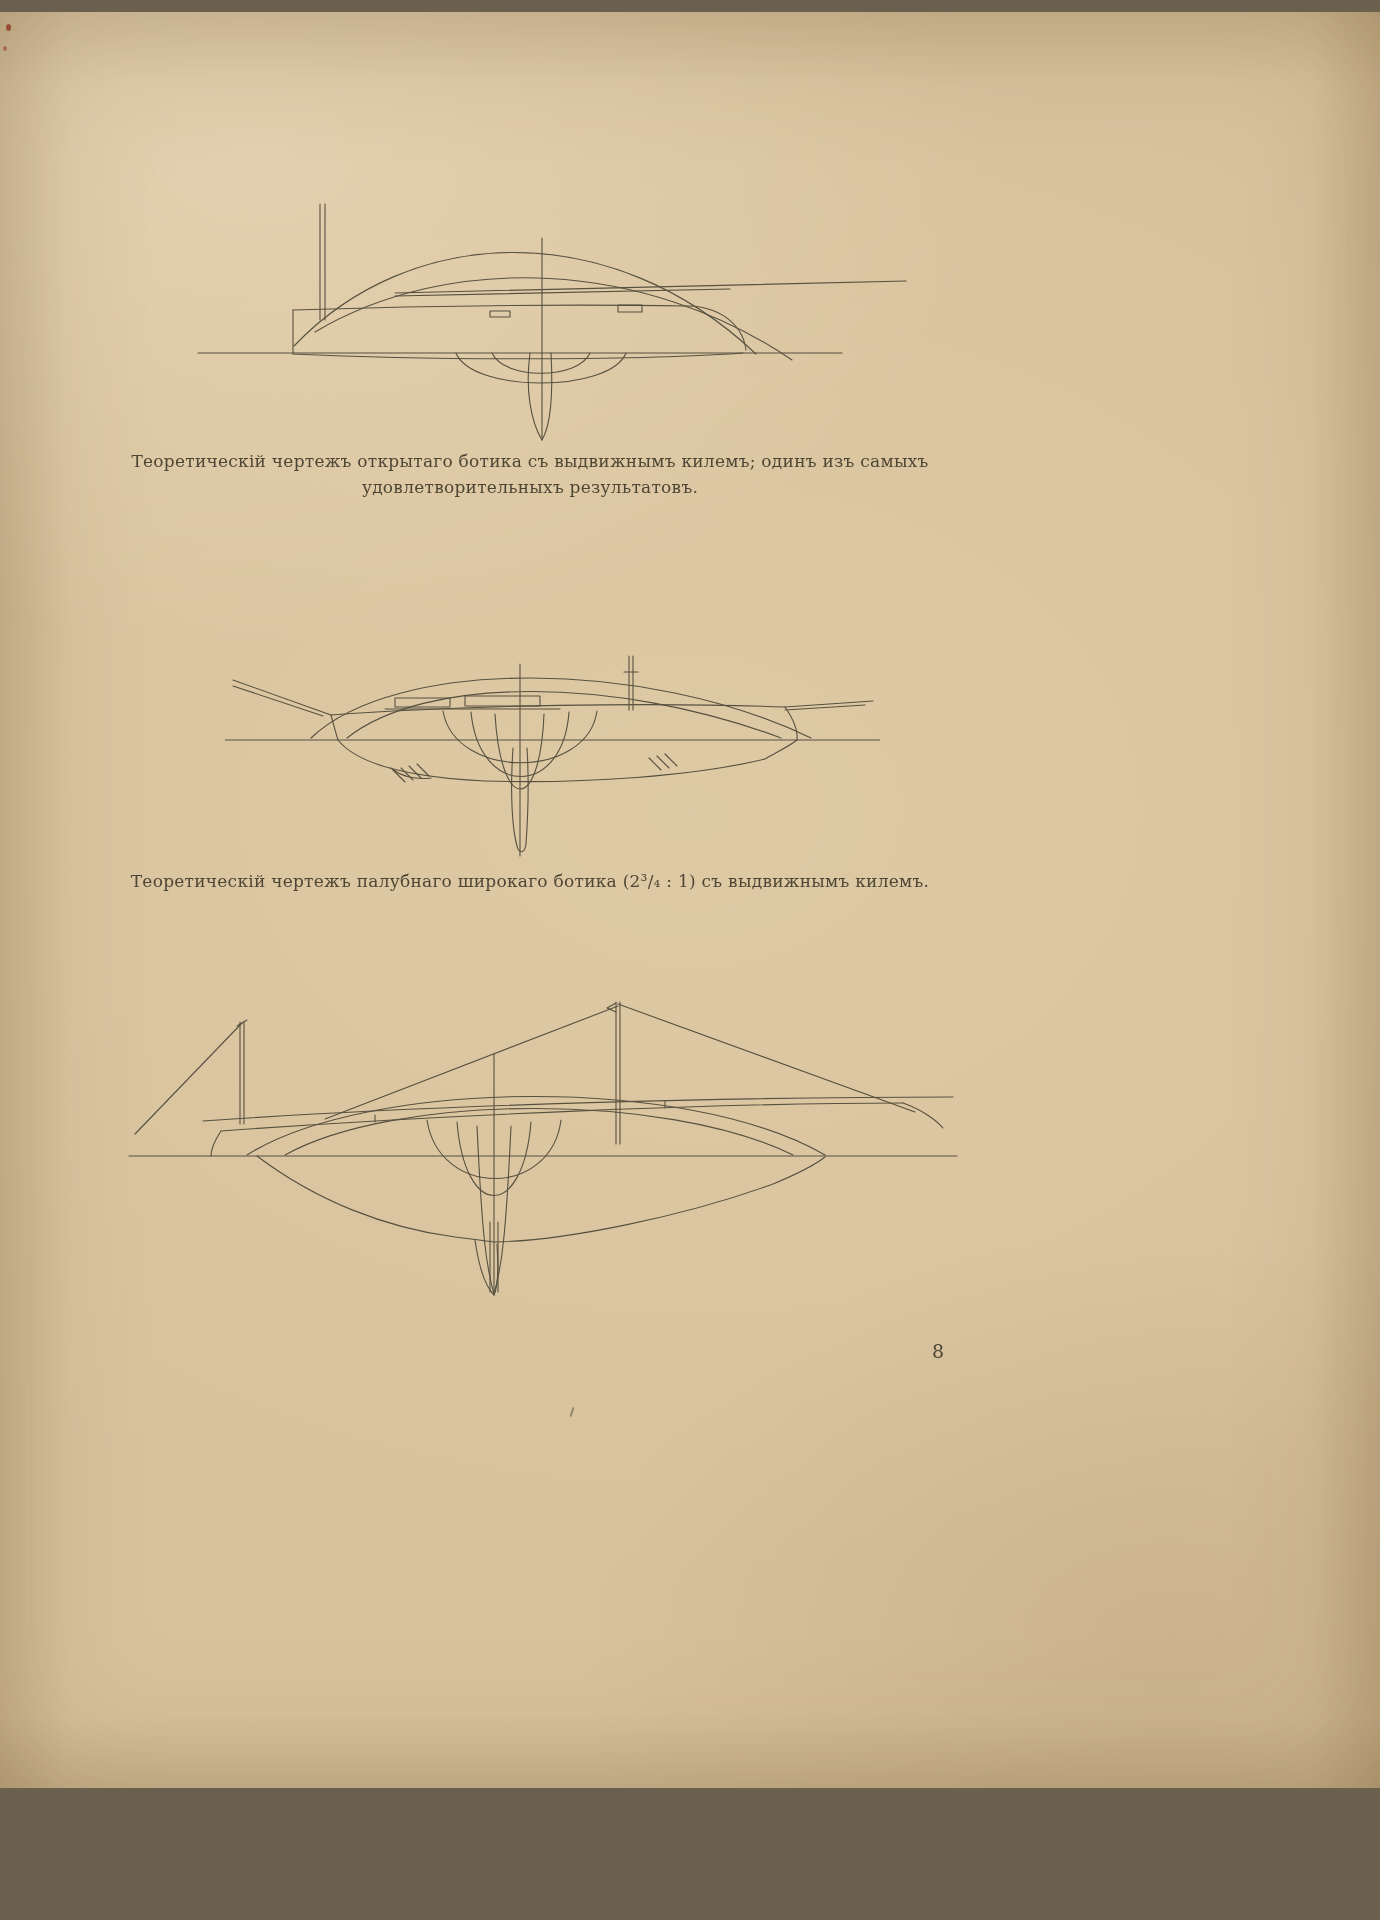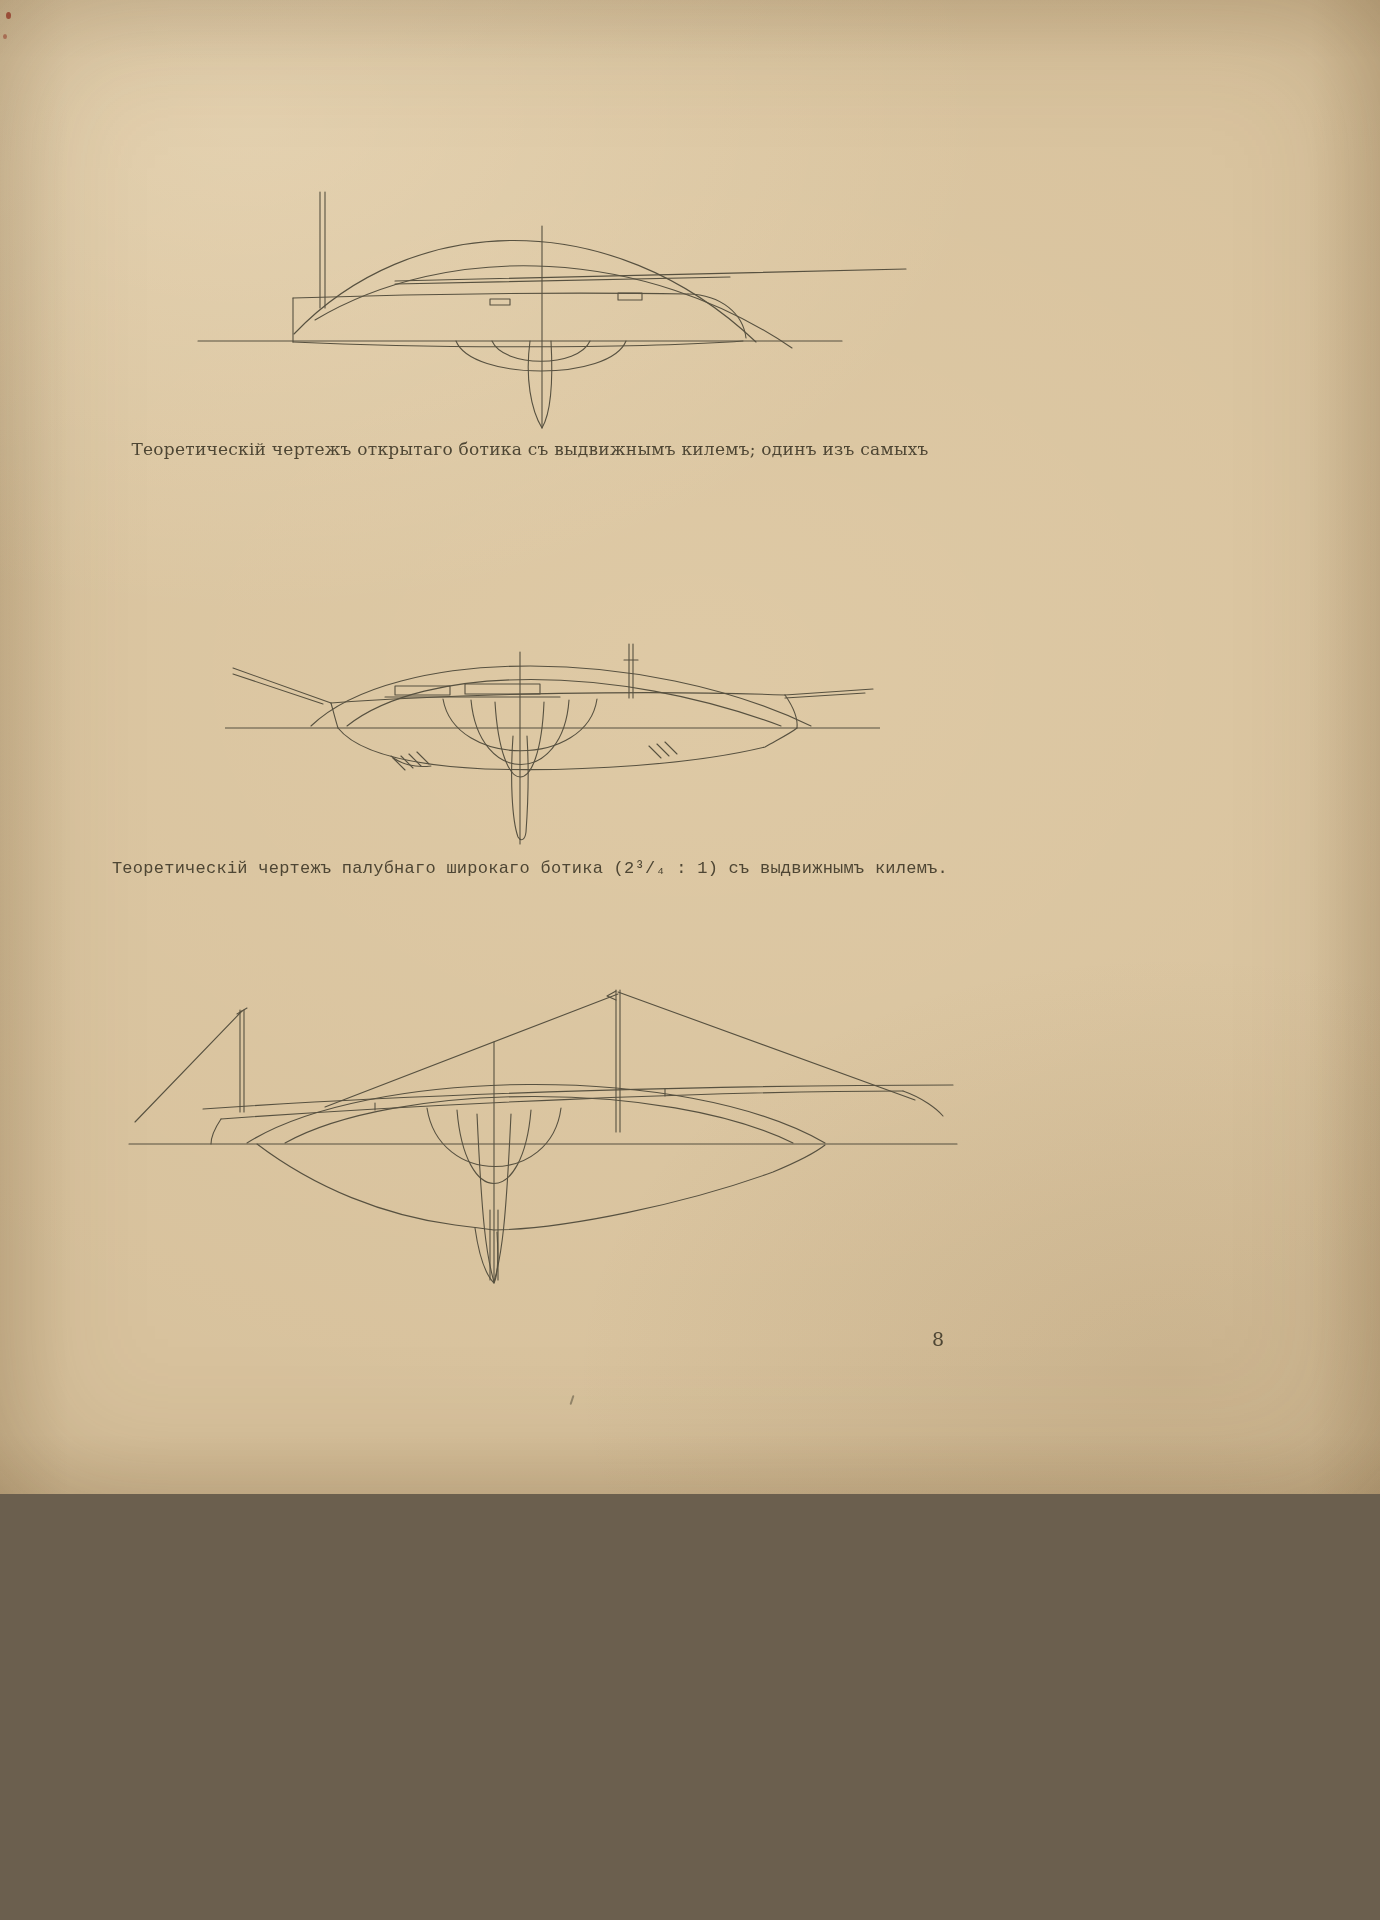--- a/index.html
+++ b/index.html
@@ -1,19 +1,19 @@
 <!DOCTYPE html>
 <html><head>
 <meta charset="utf-8">
 <style>
   html,body{margin:0;padding:0;background:#6b5f4e;}
   .page{
     position:relative;
-    width:1380px;height:1494px;
-    margin:0 auto;
+    width:1380px;height:1776px;
+    margin:12px auto;
     background-color:#d8c29d;
     background-image:
       radial-gradient(1200px 800px at 18% 8%, rgba(255,243,218,0.28), transparent 62%),
       radial-gradient(1000px 700px at 85% 92%, rgba(118,88,48,0.14), transparent 60%),
       radial-gradient(1500px 1100px at 50% 45%, rgba(255,240,208,0.16), transparent 72%),
       linear-gradient(90deg, rgba(116,86,46,0.12), rgba(116,86,46,0) 5%, rgba(116,86,46,0) 95%, rgba(116,86,46,0.14)),
       linear-gradient(180deg, rgba(116,86,46,0.10), rgba(116,86,46,0) 4%, rgba(116,86,46,0) 96%, rgba(116,86,46,0.12));
     box-shadow: inset 0 0 140px rgba(96,70,36,0.25);
     overflow:hidden;
     font-family:"DejaVu Serif", serif;
@@ -84,20 +84,21 @@
       </g>
       <g>
         <rect x="428" y="111" width="24" height="7"></rect>
         <rect x="300" y="117" width="20" height="6"></rect>
       </g>
     </svg>
   </div>
 
   <div class="caption" style="top:436px;">
     <div class="cap-line">Теоретическій чертежъ открытаго ботика съ выдвижнымъ килемъ; одинъ изъ самыхъ</div>
+    <div class="cap-line">удовлетворительныхъ результатовъ.</div>
   </div>
 
   <div class="figure" style="left:225px;top:640px;width:655px;height:215px;">
     <svg viewBox="0 0 655 215">
       <g>
         <path d="M8,28 L106,63"></path>
         <path d="M8,34 L98,64"></path>
         <path d="M560,55 L648,49"></path>
         <path d="M560,58 L640,53"></path>
       </g>
@@ -139,21 +140,21 @@
           <path d="M176,116 L188,128"></path>
         <path d="M184,114 L196,126"></path>
           <path d="M192,112 L204,124"></path>
         <path d="M424,106 L436,118"></path>
           <path d="M432,104 L444,116"></path>
         <path d="M440,102 L452,114"></path>
       </g>
     </svg>
   </div>
 
-  <div class="caption" style="top:856px;font-family:Liberation Mono, monospace;">
+  <div class="caption" style="top:856px;">
     <div class="cap-line">Теоретическій чертежъ палубнаго широкаго ботика (2³/₄ : 1) съ выдвижнымъ килемъ.</div>
   </div>
 
   <div class="figure" style="left:125px;top:982px;width:845px;height:312px;">
     <svg viewBox="0 0 845 312">
       <g>
         <path d="M4,162 H832" stroke-width="1"></path>
       </g>
       <g>
         <path d="M78,127 C 320,110 620,103 828,103"></path>

